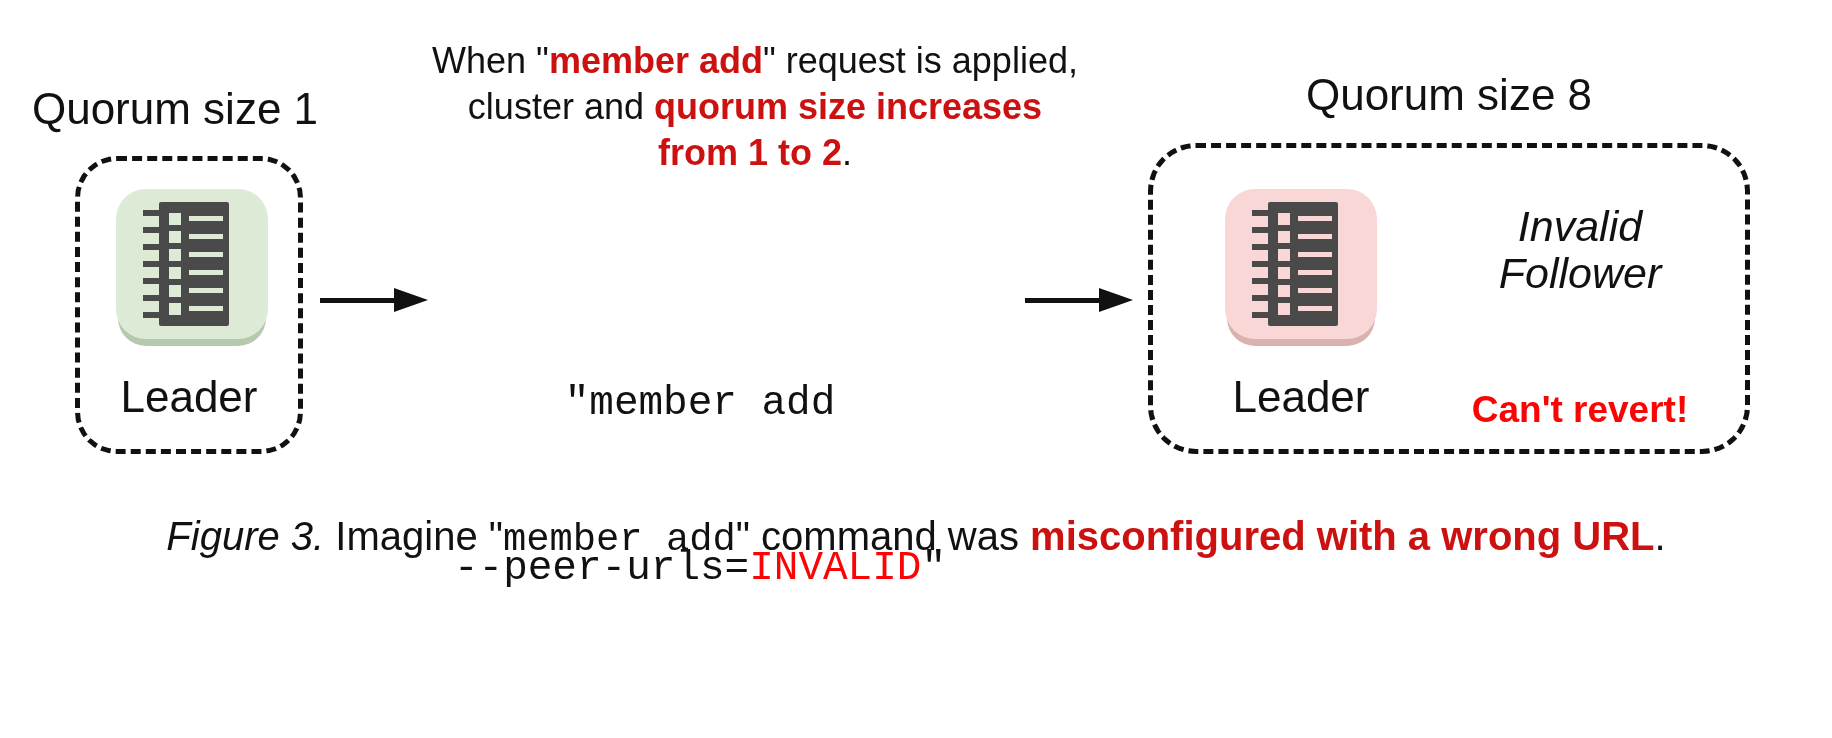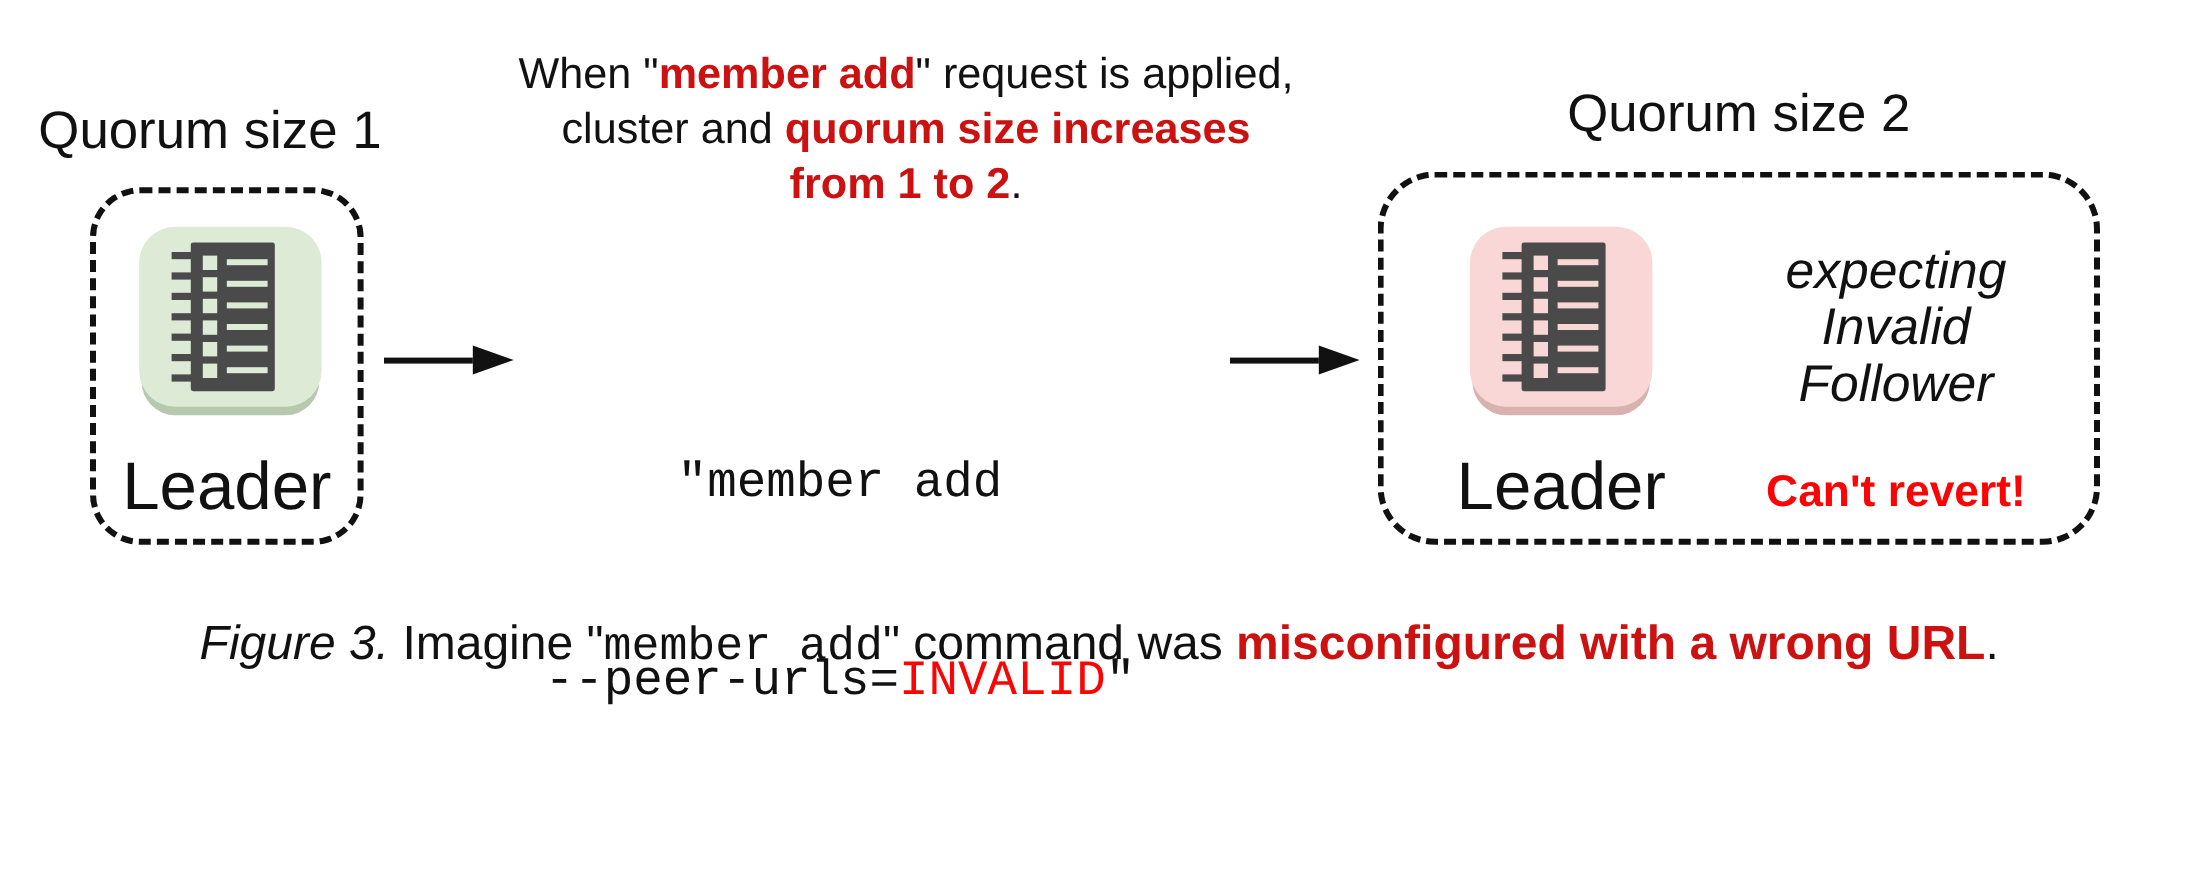--- a/index.html
+++ b/index.html
@@ -32,21 +32,21 @@
   }
 
   
   .node{
     width:152px;height:150px;border-radius:30px;
     display:flex;align-items:center;justify-content:center;
   }
   .node-green{background:var(--node-green);box-shadow:0 9px 0 -2px var(--node-green-lip);color:var(--node-green);}
   .node-pink{background:var(--node-pink);box-shadow:0 9px 0 -2px var(--node-pink-lip);color:var(--node-pink);}
 
-  .node-label{font-size:56px;white-space:nowrap;}
+  .node-label{font-size:44px;white-space:nowrap;}
 
   
   .arrow{display:flex;align-items:center;height:24px;}
   .arrow .shaft{width:74px;height:5px;background:var(--ink);}
   .arrow .head{width:0;height:0;border-left:34px solid var(--ink);border-top:12px solid transparent;border-bottom:12px solid transparent;}
 
   
   .heading{font-size:36px;line-height:46px;}
   .command{
     font-family:"Liberation Mono","DejaVu Sans Mono",monospace;
@@ -123,21 +123,21 @@
   <div class="abs command center" style="left:400px;top:266px;width:600px;">
     <div><span class="t-plain">"member add</span></div>
     <div><span class="t-plain">--peer-urls=</span><span class="t-alert">INVALID</span><span class="t-plain">"</span></div>
   </div>
 
   <div class="abs arrow" style="left:1025px;top:288px;">
     <div class="shaft"></div>
     <div class="head"></div>
   </div>
 
-  <div class="abs cluster-title center" style="left:1299px;top:70px;width:300px;">Quorum size 2</div>
+  <div class="abs cluster-title center" style="left:1299px;top:70px;width:300px;">Quorum size 8</div>
 
   <div class="abs quorum-box" style="left:1148px;top:143px;width:602px;height:311px;border-radius:48px;"></div>
 
   <div class="abs node node-pink" style="left:1225px;top:189px;">
     <span style="display:flex;">
       <svg width="118" height="128" viewBox="0 0 118 128" aria-hidden="true">
         <g fill="var(--glyph)">
           <rect x="26" y="2" width="70" height="124" rx="2"></rect>
           <rect x="10" y="10" width="18" height="6"></rect>
           <rect x="10" y="27" width="18" height="6"></rect>
@@ -161,21 +161,20 @@
           <rect x="36" y="103" width="12" height="12"></rect>
             <rect x="56" y="106" width="34" height="5"></rect>
         </g>
       </svg>
     </span>
   </div>
 
   <div class="abs node-label center" style="left:1201px;top:372px;width:200px;">Leader</div>
 
   <div class="abs note center" style="left:1415px;top:203px;width:330px;">
-    <div>expecting</div>
     <div>Invalid</div>
     <div>Follower</div>
   </div>
 
   <div class="abs warning center" style="left:1415px;top:389px;width:330px;">Can't revert!</div>
 
   <div class="abs caption center" style="left:0px;top:508px;width:1832px;">
     <div><span class="t-italic">Figure 3.</span><span class="t-plain"> Imagine "</span><span class="t-mono">member add</span><span class="t-plain">" command was </span><span class="t-em">misconfigured with a wrong URL</span><span class="t-plain">.</span></div>
   </div>
 

